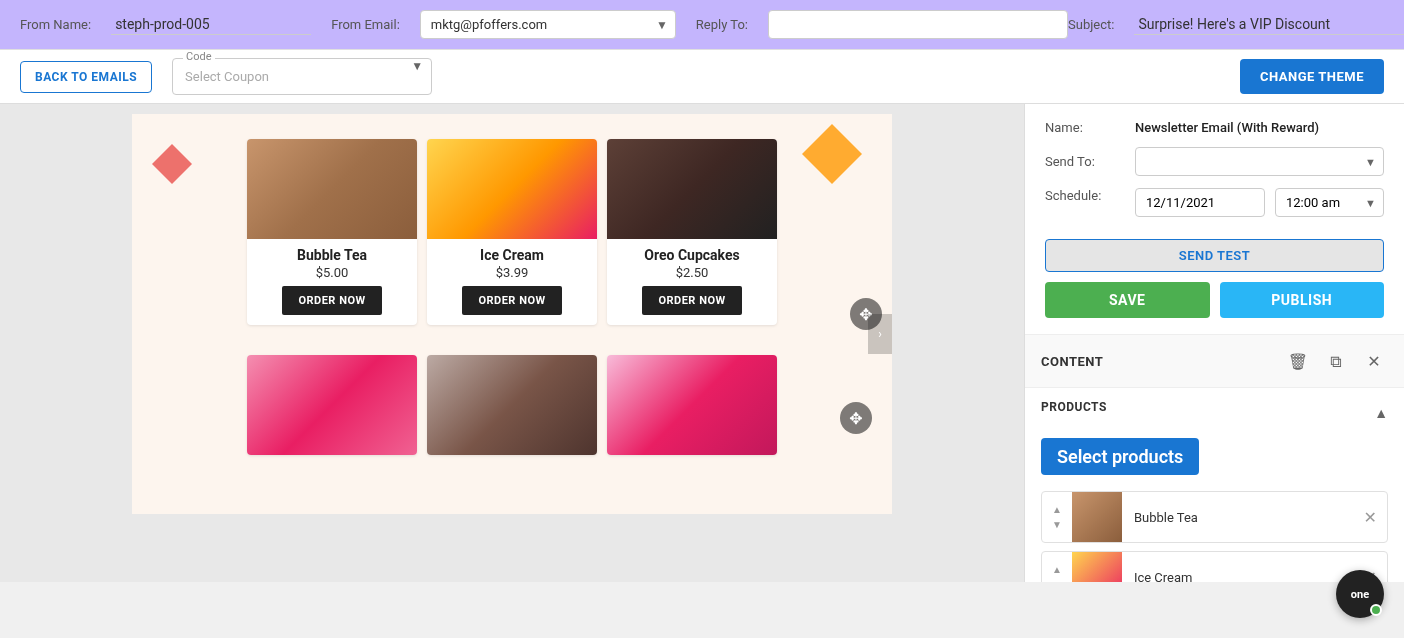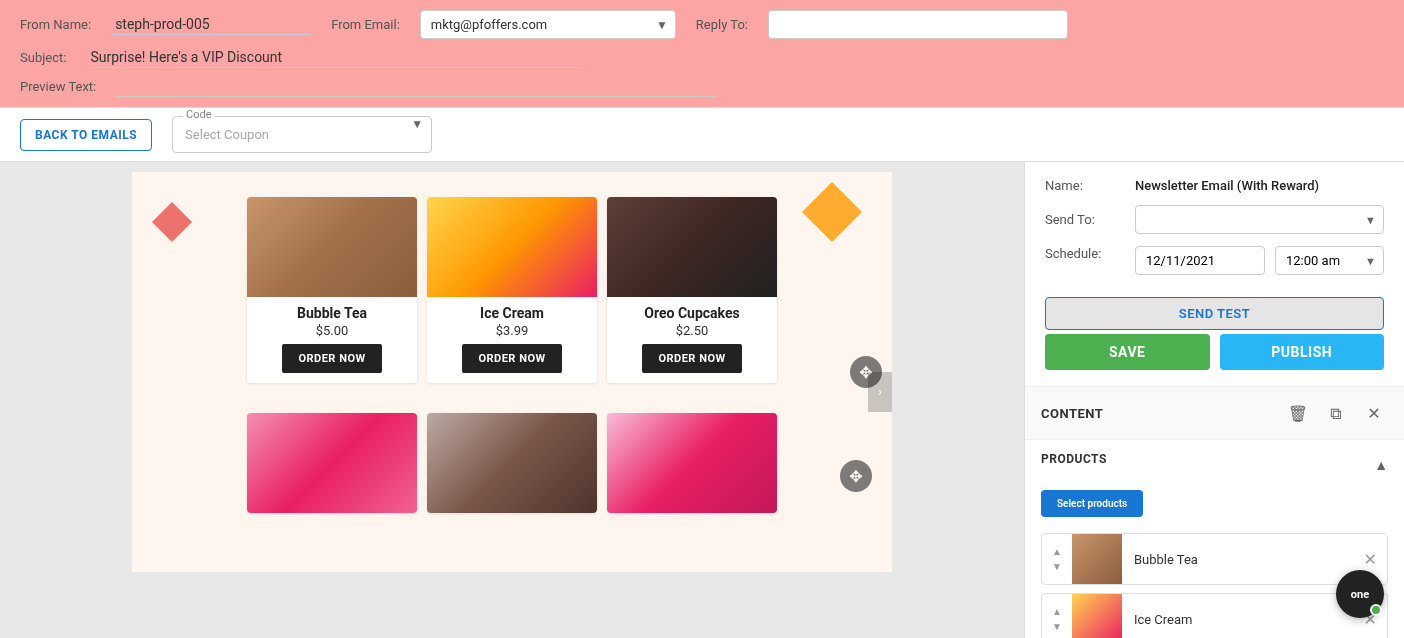--- a/index.html
+++ b/index.html
@@ -1,25 +1,23 @@
 <!DOCTYPE html>
 <html><head>
   <meta charset="utf-8">
   <style>
     * { box-sizing: border-box; margin: 0; padding: 0; font-family: -apple-system, BlinkMacSystemFont, 'Segoe UI', Roboto, sans-serif; }
     body { background: #f0f0f0; width: 1404px; height: 638px; overflow: hidden; }
 
     
     .header-bar {
-      background: #fca5a5;
+      background: #c4b5fd;
       border-bottom: 1px solid #e0e0e0;
       padding: 10px 20px;
       display: flex;
-      flex-direction: column;
-      gap: 8px;
     }
     .header-row {
       display: flex;
       align-items: center;
       gap: 20px;
     }
     .field-label {
       color: #555;
       font-size: 13px;
       white-space: nowrap;
@@ -345,21 +343,21 @@
       font-size: 13px;
       font-weight: 600;
       border-radius: 4px;
       cursor: pointer;
       margin-top: 10px;
       letter-spacing: 0.5px;
     }
     .action-buttons {
       display: flex;
       gap: 10px;
-      margin-top: 4px;
+      margin-top: 10px;
     }
     .save-btn {
       flex: 1;
       background: #4caf50;
       color: #fff;
       border: none;
       padding: 10px;
       font-size: 14px;
       font-weight: 700;
       border-radius: 4px;
@@ -421,21 +419,21 @@
       color: #333;
       letter-spacing: 0.5px;
       margin-bottom: 12px;
     }
     .select-products-btn {
       background: #1976d2;
       color: #fff;
       border: none;
       padding: 8px 16px;
       border-radius: 4px;
-      font-size: 10px;
+      font-size: 18px;
       font-weight: 600;
       cursor: pointer;
       margin-bottom: 16px;
     }
 
     
     .product-list-item {
       display: flex;
       align-items: center;
       border: 1px solid #e0e0e0;
@@ -576,20 +574,21 @@
 <div class="toolbar-row">
   <button class="back-btn">BACK TO EMAILS</button>
   <div class="coupon-wrapper">
     <span class="coupon-label">Code</span>
     <select class="coupon-select">
       <option value="">Select Coupon</option>
     </select>
     <span class="coupon-arrow">▼</span>
   </div>
   <div class="spacer"></div>
+  <button class="change-theme-btn">CHANGE THEME</button>
 </div>
 
 <div class="main-area">
 
   <div class="email-canvas">
     <div class="email-body">
       <div class="deco-orange"></div>
       <div class="deco-red"></div>
 
       <div class="products-grid">

